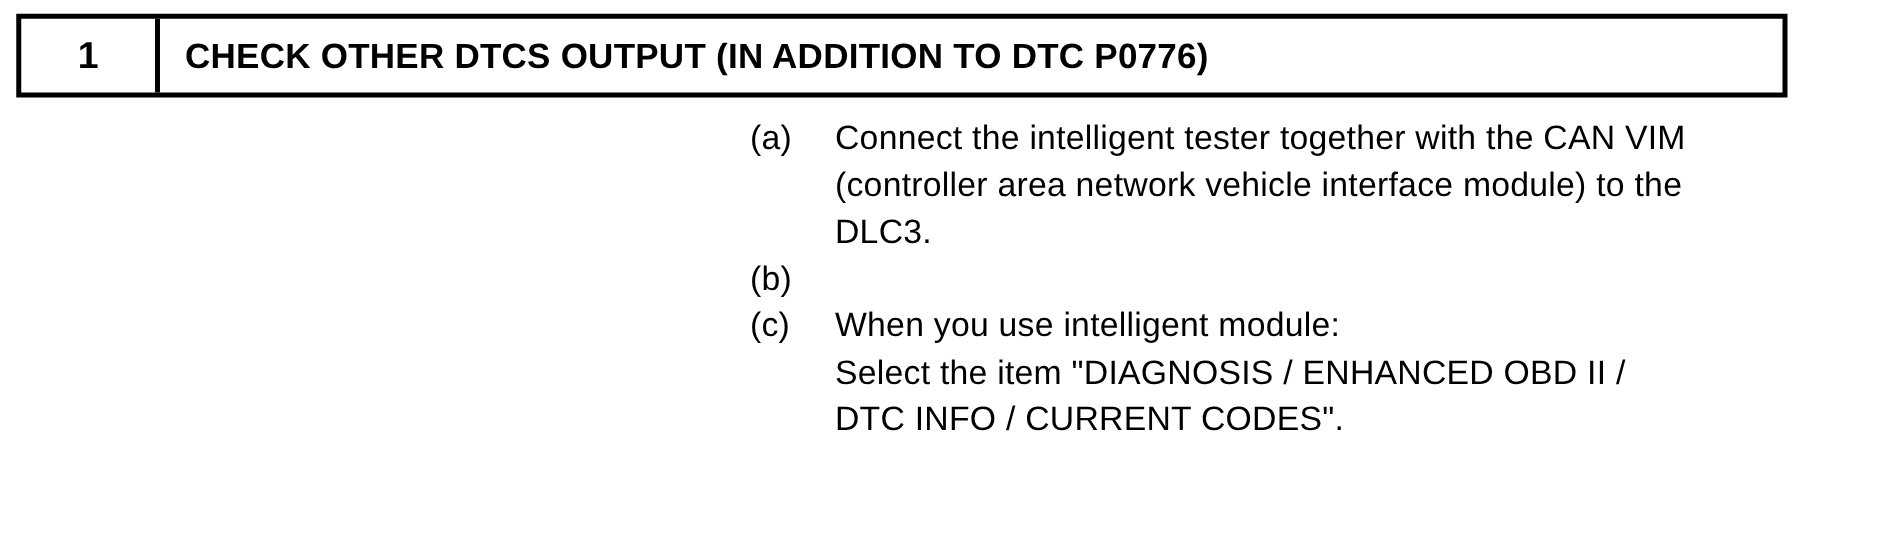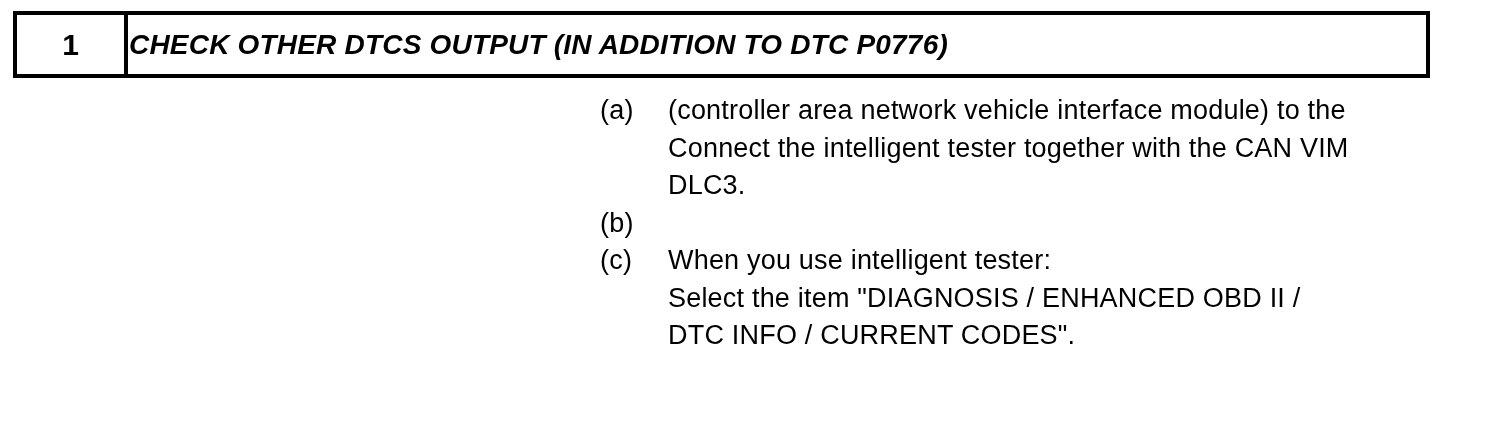--- a/index.html
+++ b/index.html
@@ -37,27 +37,26 @@
     display: flex;
     align-items: center;
     justify-content: center;
     font-weight: bold;
     font-size: 30px;
   }
   .step-title-cell {
     flex: 1;
     display: flex;
     align-items: center;
-    padding-left: 1px;
+    padding-left: 20px;
     font-weight: bold;
     font-size: 28px;
     letter-spacing: 0.2px;
     white-space: nowrap;
     overflow: hidden;
-    font-style: italic;
   }
 
   
   .instructions {
     position: absolute;
     left: 600px;
     top: 92px;
     width: 860px;
     font-size: 27px;
     line-height: 37.5px;
@@ -84,34 +83,34 @@
 <div class="step-header">
   <div class="step-number-cell">1</div>
   <div class="step-title-cell">CHECK OTHER DTCS OUTPUT (IN ADDITION TO DTC P0776)</div>
 </div>
 
 <div class="instructions">
 
   <div class="instruction-item">
     <div class="instruction-marker">(a)</div>
     <div class="instruction-lines">
+      <div class="instruction-line">Connect the intelligent tester together with the CAN VIM</div>
       <div class="instruction-line">(controller area network vehicle interface module) to the</div>
-      <div class="instruction-line">Connect the intelligent tester together with the CAN VIM</div>
       <div class="instruction-line">DLC3.</div>
     </div>
   </div>
 
   <div class="instruction-item">
     <div class="instruction-marker">(b)</div>
     <div class="instruction-lines">
     </div>
   </div>
 
   <div class="instruction-item">
     <div class="instruction-marker">(c)</div>
     <div class="instruction-lines">
-      <div class="instruction-line">When you use intelligent tester:</div>
+      <div class="instruction-line">When you use intelligent module:</div>
       <div class="instruction-line">Select the item "DIAGNOSIS / ENHANCED OBD II /</div>
       <div class="instruction-line">DTC INFO / CURRENT CODES".</div>
     </div>
   </div>
 
 </div>
 
 </body></html>

